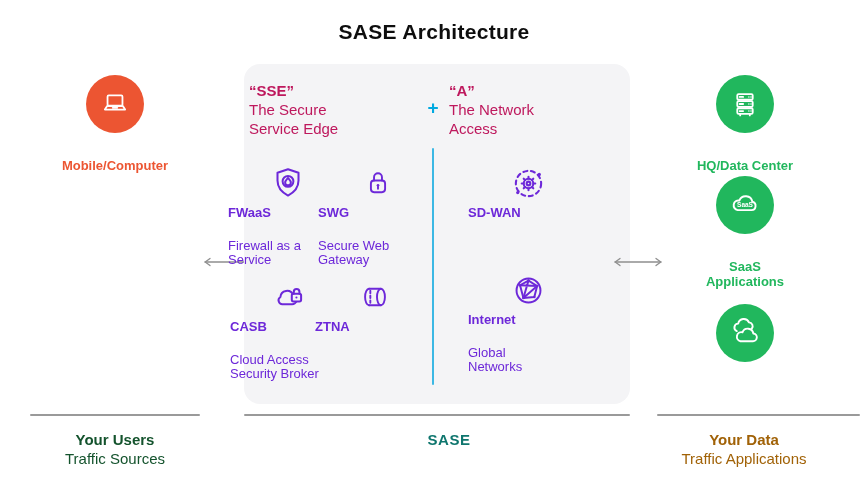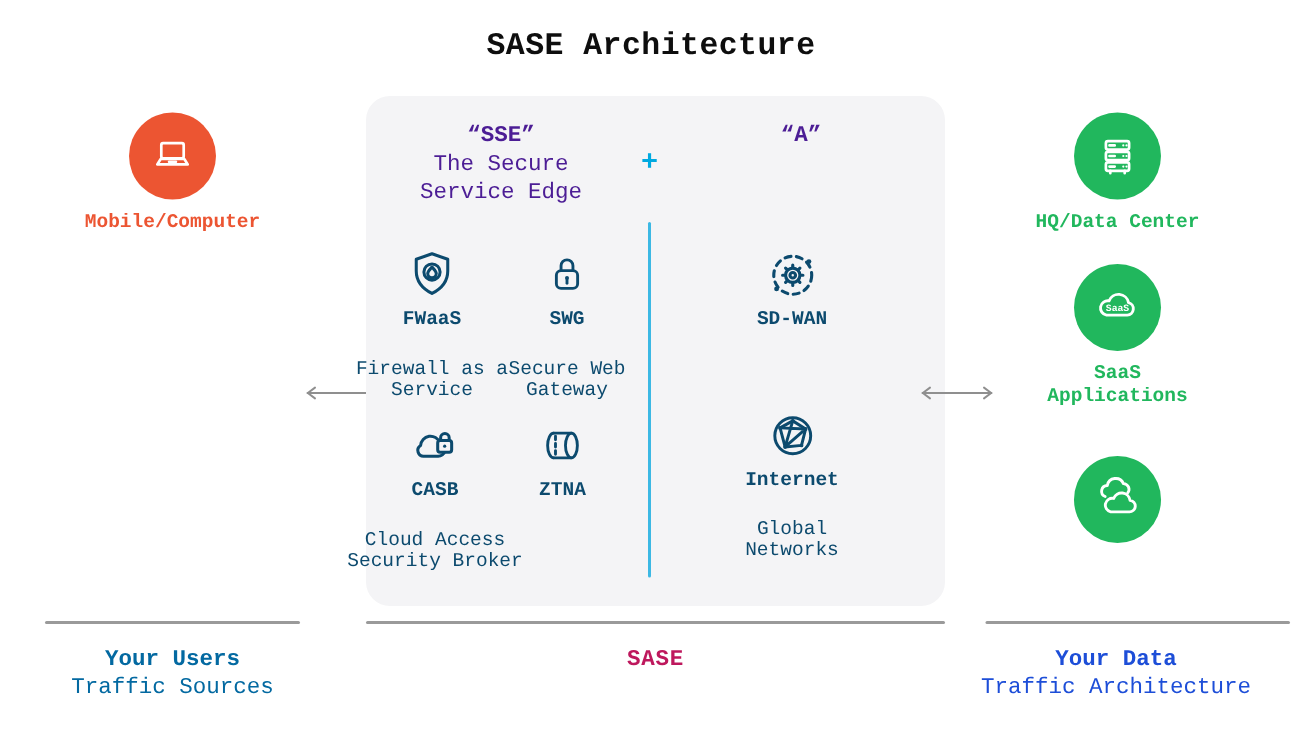--- a/index.html
+++ b/index.html
@@ -1,80 +1,80 @@
 <!DOCTYPE html>
 <html><head>
 <meta charset="utf-8">
 <style>
   html,body{margin:0;padding:0;background:#ffffff;}
   .canvas{
     position:relative;width:868px;height:488px;background:#ffffff;
-    font-family:Liberation Mono, monospace;overflow:hidden;
+    font-family:Liberation Sans, sans-serif;overflow:hidden;
   }
   .title{
     position:absolute;top:20px;left:0;width:100%;text-align:center;
     font-size:21px;font-weight:bold;color:#0e0e0e;letter-spacing:.3px;
   }
   
   .node{position:absolute;width:150px;text-align:center;}
   .node .circle{
     width:58px;height:58px;border-radius:50%;margin:0 auto;
     display:flex;align-items:center;justify-content:center;color:#ffffff;
   }
   .node.orange .circle{background:#EC5532;}
   .node.green  .circle{background:#21B75D;}
   .node .label{
-    margin-top:7px;font-size:13px;line-height:15px;white-space:pre-line;font-weight:bold;
+    margin-top:25px;font-size:13px;line-height:15px;white-space:pre-line;font-weight:bold;
   }
   .node.orange .label{color:#EC5532;}
   .node.green  .label{color:#21B75D;}
   .n-mobile{left:40px;top:75px;}
   .n-branch{left:40px;top:194px;}
   .n-home{left:40px;top:301px;}
   .n-hq{left:670px;top:75px;}
   .n-saas{left:670px;top:176px;}
   .n-public{left:670px;top:304px;}
   
   .box{
     position:absolute;left:244px;top:64px;width:386px;height:340px;
     background:#F4F4F6;border-radius:16px;
   }
-  .hdr{position:absolute;top:17px;width:170px;text-align:center;color:#4c1d95;}
+  .hdr{position:absolute;top:17px;width:170px;text-align:left;color:#be185d;}
   .hdr .abbr{font-size:15px;font-weight:bold;line-height:19px;}
   .hdr .lines{font-size:15px;line-height:19px;white-space:pre-line;}
   .hdr.sse{left:5px;}
   .hdr.a{left:205px;}
   .plus{
     position:absolute;left:177px;top:32px;width:24px;text-align:center;
     color:#00A9E0;font-size:19px;font-weight:bold;line-height:24px;
   }
   .vdivider{
     position:absolute;left:188px;top:84px;width:2px;height:237px;
     background:#3CB8E4;border-radius:1px;
   }
-  .svc{position:absolute;width:120px;text-align:center;color:#0c4a6e;}
+  .svc{position:absolute;width:120px;color:#6d28d9;}
   .svc .icon{height:40px;display:flex;align-items:center;justify-content:center;}
   .svc .abbr{margin-top:2px;font-size:13px;font-weight:bold;line-height:15px;}
   .svc .desc{margin-top:19px;font-size:13px;line-height:14px;white-space:pre-line;}
   .svc.fwaas{left:-16px;top:99px;}
   .svc.swg{left:74px;top:99px;}
   .svc.casb{left:-14px;top:213px;}
   .svc.ztna{left:71px;top:213px;}
   .svc.sdwan{left:224px;top:99px;}
   .svc.internet{left:224px;top:206px;}
   
   .rule{position:absolute;top:414px;height:2px;background:#9A9A9A;border-radius:1px;}
   .rule.left{left:30px;width:170px;}
   .rule.center{left:244px;width:386px;}
   .rule.right{left:657px;width:203px;}
   .caption{position:absolute;top:430px;text-align:center;font-size:15px;line-height:19px;}
   .caption .t{font-weight:bold;}
-  .caption.left{left:25px;width:180px;color:#0369a1;}
-  .caption.center{left:244px;width:386px;color:#be185d;font-weight:bold;letter-spacing:.5px;}
-  .caption.right{left:644px;width:200px;color:#1d4ed8;}
+  .caption.left{left:25px;width:180px;color:#14532d;}
+  .caption.center{left:256px;width:386px;color:#0f766e;font-weight:bold;letter-spacing:.5px;}
+  .caption.right{left:644px;width:200px;color:#a16207;}
   
   .arrow{position:absolute;top:256px;}
   .arrow.left{left:202px;}
   .arrow.right{left:612px;}
   svg{display:block;}
   svg.stroke{fill:none;stroke:currentColor;stroke-width:1.35;stroke-linecap:round;stroke-linejoin:round;}
 </style>
 </head>
 <body>
 
@@ -105,20 +105,22 @@
 
   <div class="box">
     <div class="hdr sse">
       <div class="abbr">“SSE”</div>
       <div class="lines">The Secure
 Service Edge</div>
     </div>
     <div class="plus">+</div>
     <div class="hdr a">
       <div class="abbr">“A”</div>
+      <div class="lines">The Network
+Access</div>
     </div>
     <div class="vdivider"></div>
 
     <div class="svc fwaas">
       <div class="icon">
         <svg class="stroke" width="36" height="36" viewBox="0 0 24 24">
           <path d="M12 2.8l7 2.4v5.2c0 4.8-2.9 7.9-7 10-4.1-2.1-7-5.2-7-10V5.2z"></path>
           <circle cx="12" cy="10.9" r="3.6"></circle>
           <path d="M12 8.7c1 1.1 1.9 1.8 1.9 2.9a1.9 1.9 0 0 1-3.8 0c0-1.1.9-1.8 1.9-2.9z"></path>
         </svg>
@@ -252,16 +254,16 @@
   <div class="rule center"></div>
   <div class="rule right"></div>
 
   <div class="caption left">
     <div class="t">Your Users</div>
     <div>Traffic Sources</div>
   </div>
   <div class="caption center">SASE</div>
   <div class="caption right">
     <div class="t">Your Data</div>
-    <div>Traffic Architecture</div>
+    <div>Traffic Applications</div>
   </div>
 
 </div>
 
 </body></html>

